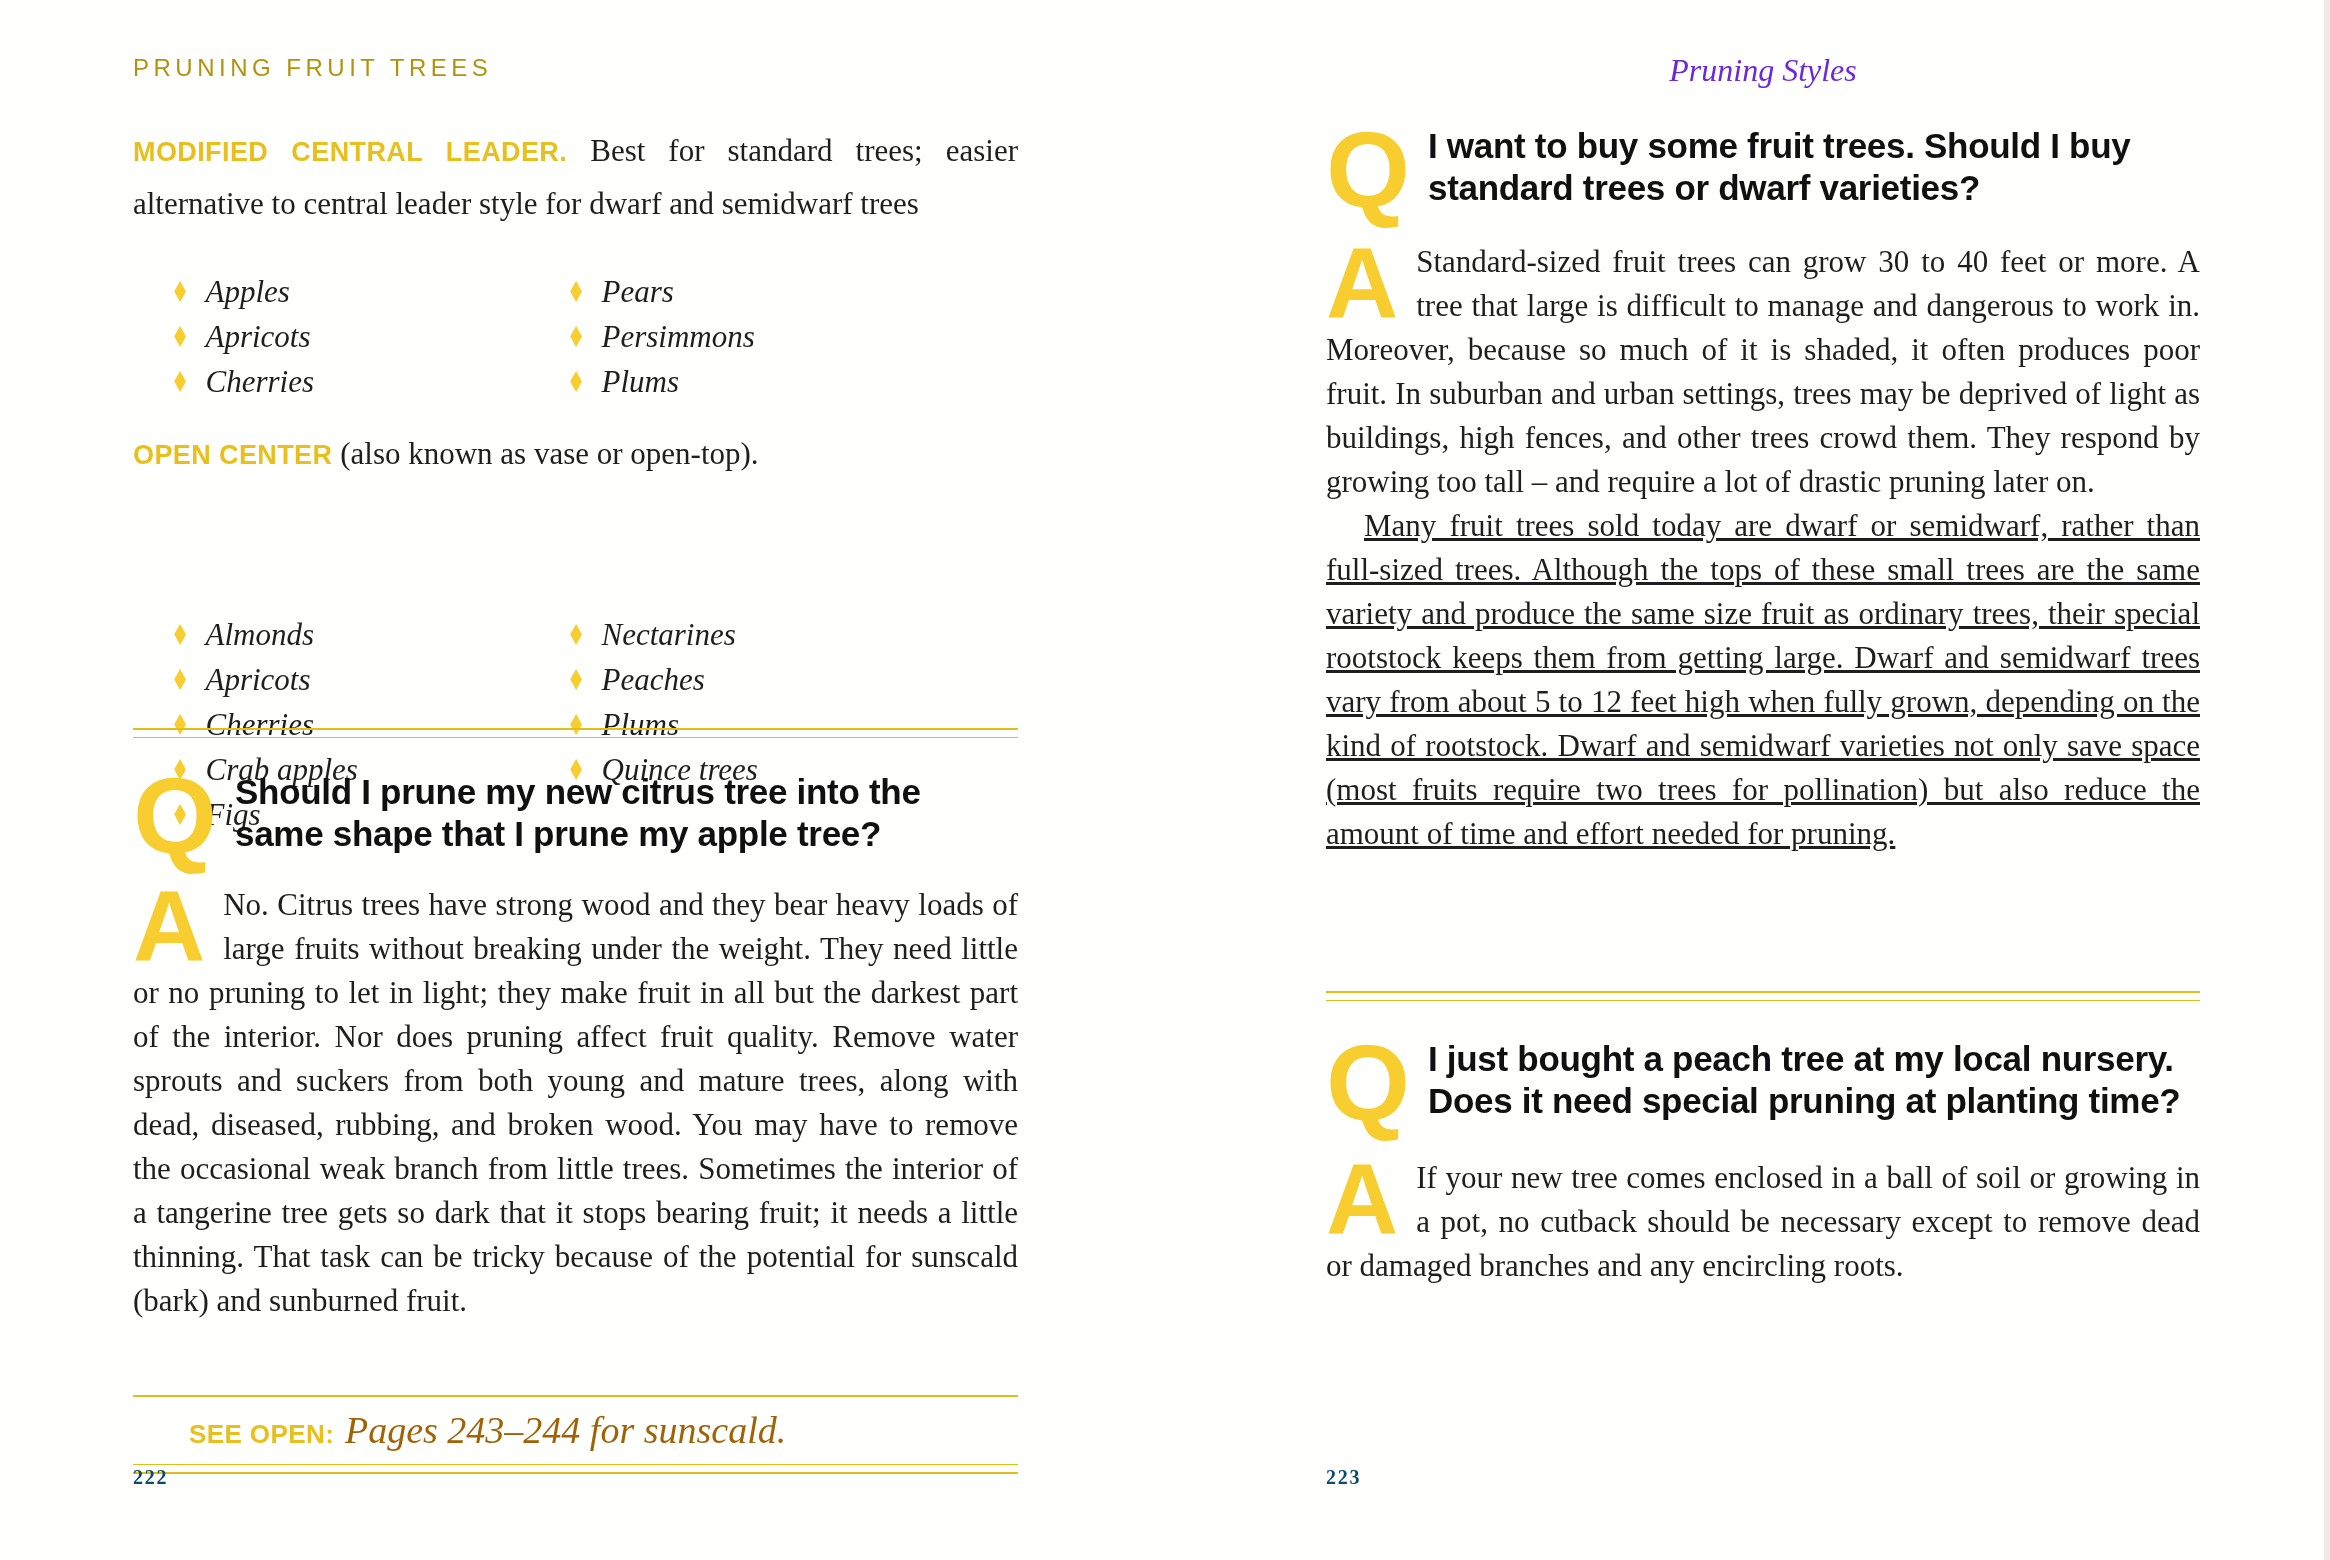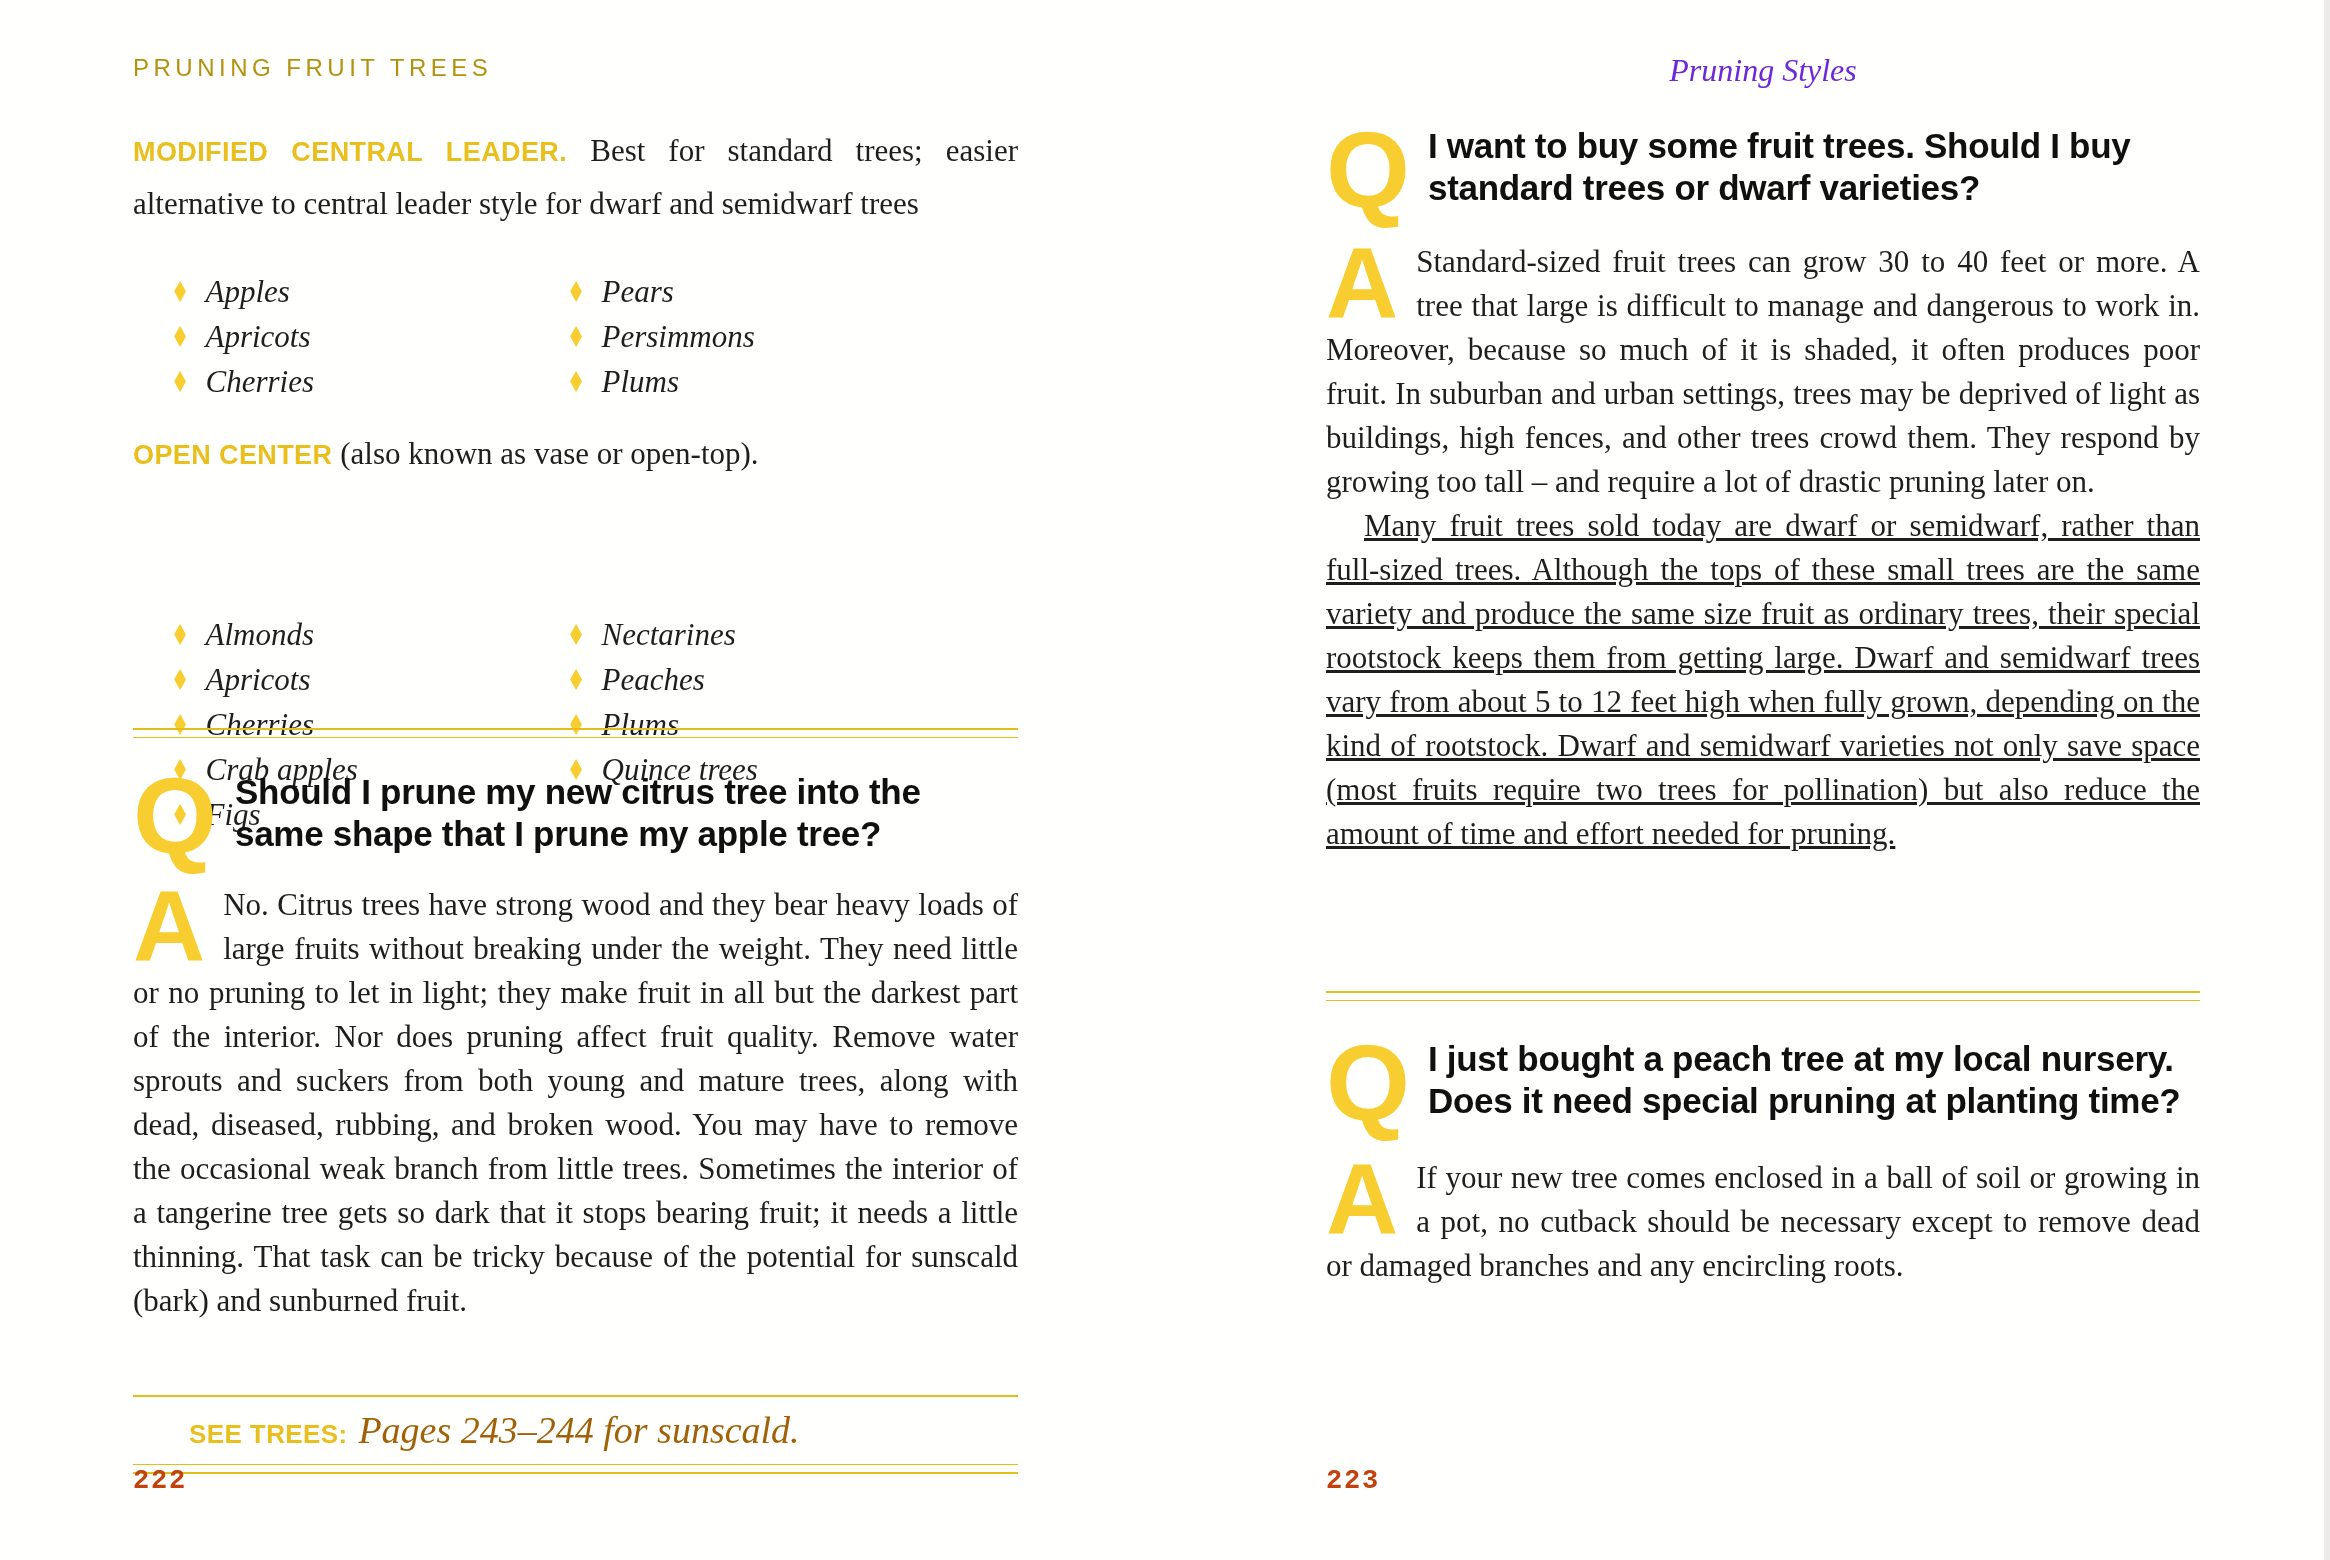--- a/index.html
+++ b/index.html
@@ -65,22 +65,22 @@
   .see-also{border-top:2.7px solid #e3be1a;}
   .see-also .sa-row{padding:10.8px 0 12.5px 56px;}
   .sa-label{
     font-family:"Liberation Sans", sans-serif;font-weight:700;
     font-size:26px;letter-spacing:0.4px;color:#e8bf1c;margin-right:10.8px;
   }
   .sa-text{font-family:"Liberation Serif", serif;font-style:italic;font-size:38px;color:#a16207;}
   .see-also .sa-bottom{height:6.3px;border-top:1.8px solid #e3be1a;border-bottom:2.7px solid #e3be1a;}
 
   .pagenum{
-    font-family:Liberation Mono, monospace;font-weight:700;
-    font-size:27px;letter-spacing:1.8px;color:#c2410c;
+    font-family:Liberation Serif, serif;font-weight:700;
+    font-size:20px;letter-spacing:1.8px;color:#0c4a6e;
   }
   .pagenum.right{text-align:left;}
 </style>
 </head>
 <body>
 
 <div class="abs lcol kicker" style="top:54px;">PRUNING FRUIT TREES</div>
 
 <div class="abs lcol bodytext" style="top:125px;">
   <span class="style-label">MODIFIED CENTRAL LEADER.</span>
@@ -128,21 +128,21 @@
   <div class="qtext">Should I prune my new citrus tree into the same shape that I prune my apple tree?</div>
 </div>
 
 <div class="abs lcol atext" style="top:883px;">
   <span class="cap a">A</span>
   <p>No. Citrus trees have strong wood and they bear heavy loads of large fruits without breaking under the weight. They need little or no pruning to let in light; they make fruit in all but the darkest part of the interior. Nor does pruning affect fruit quality. Remove water sprouts and suckers from both young and mature trees, along with dead, diseased, rubbing, and broken wood. You may have to remove the occasional weak branch from little trees. Sometimes the interior of a tangerine tree gets so dark that it stops bearing fruit; it needs a little thinning. That task can be tricky because of the potential for sunscald (bark) and sunburned fruit.</p>
 </div>
 
 <div class="abs lcol see-also" style="top:1395px;">
   <div class="sa-row">
-    <span class="sa-label">SEE TREES:</span><span class="sa-text">Pages 243–244 for sunscald.</span>
+    <span class="sa-label">SEE OPEN:</span><span class="sa-text">Pages 243–244 for sunscald.</span>
   </div>
   <div class="sa-bottom"></div>
 </div>
 
 <div class="abs lcol pagenum" style="top:1466px;">222</div>
 
 <div class="abs rcol running-head" style="top:52px;">Pruning Styles</div>
 
 <div class="abs rcol qa-q" style="top:125px;">
   <span class="cap q">Q</span>

